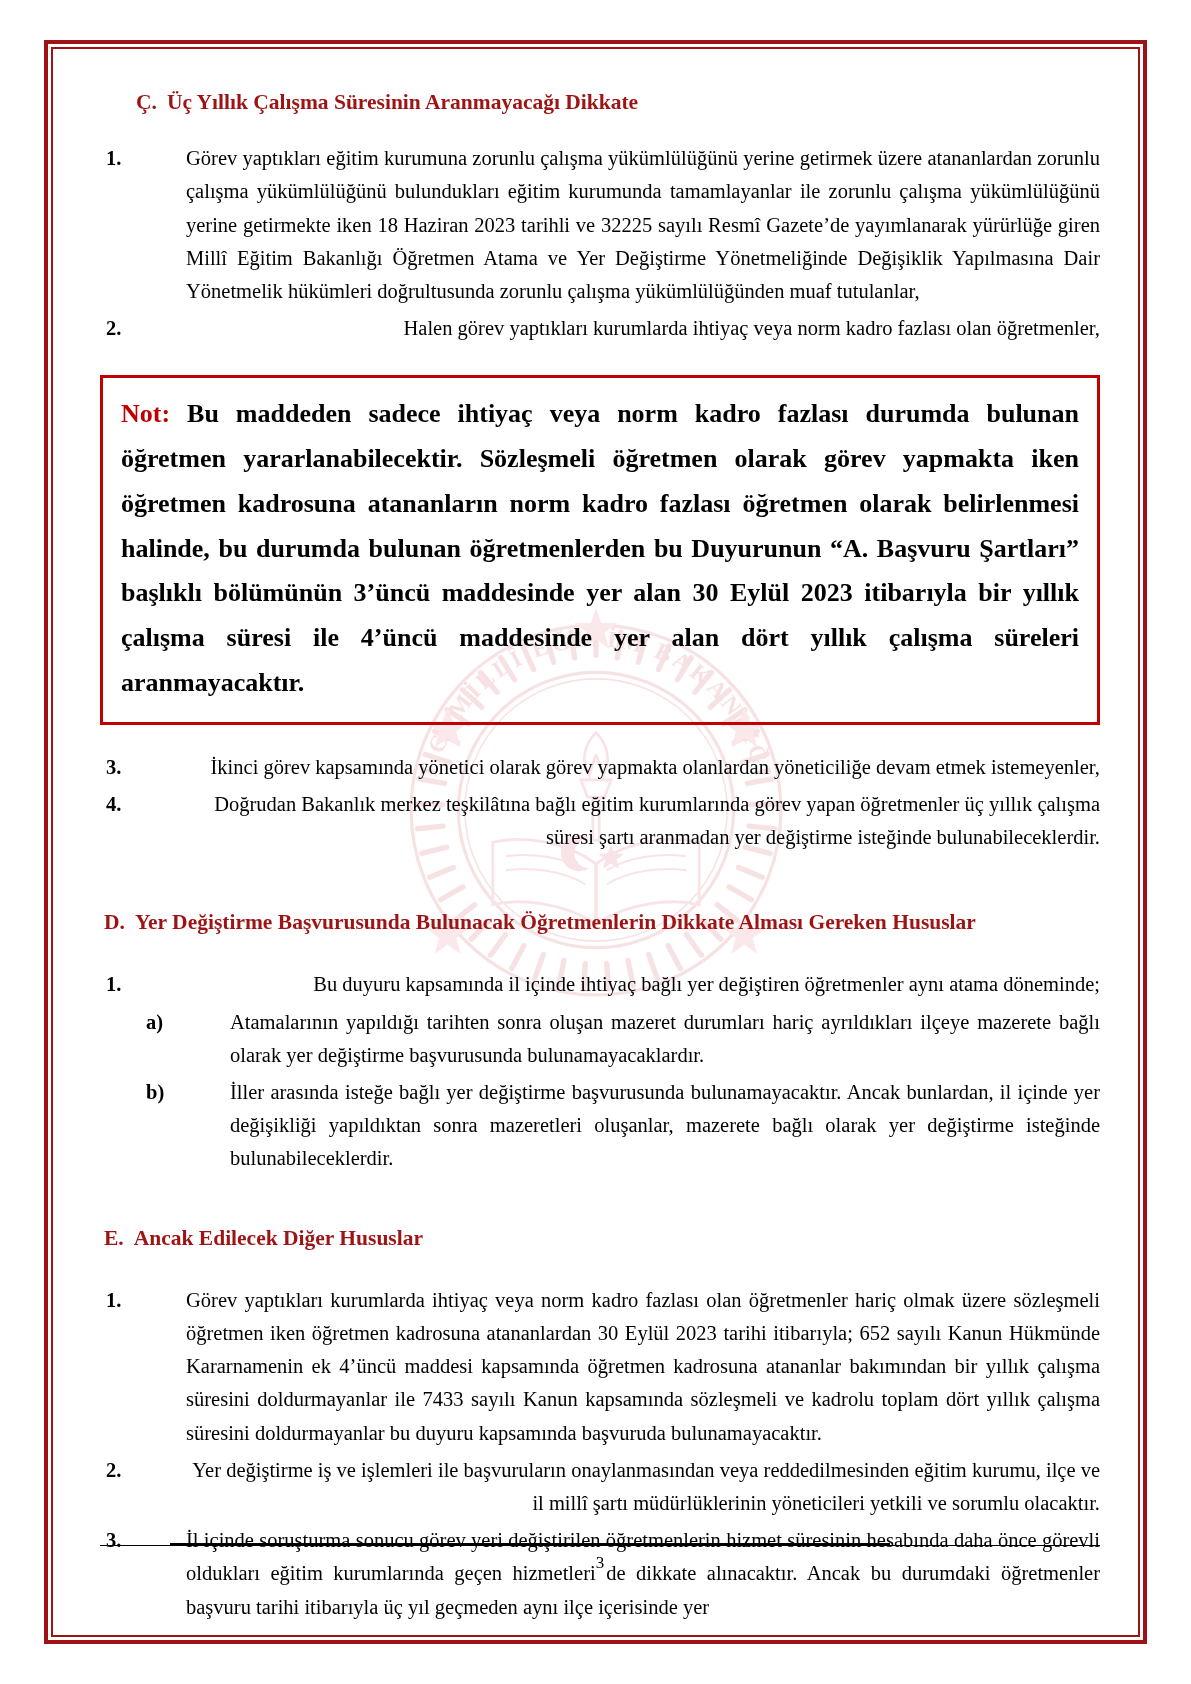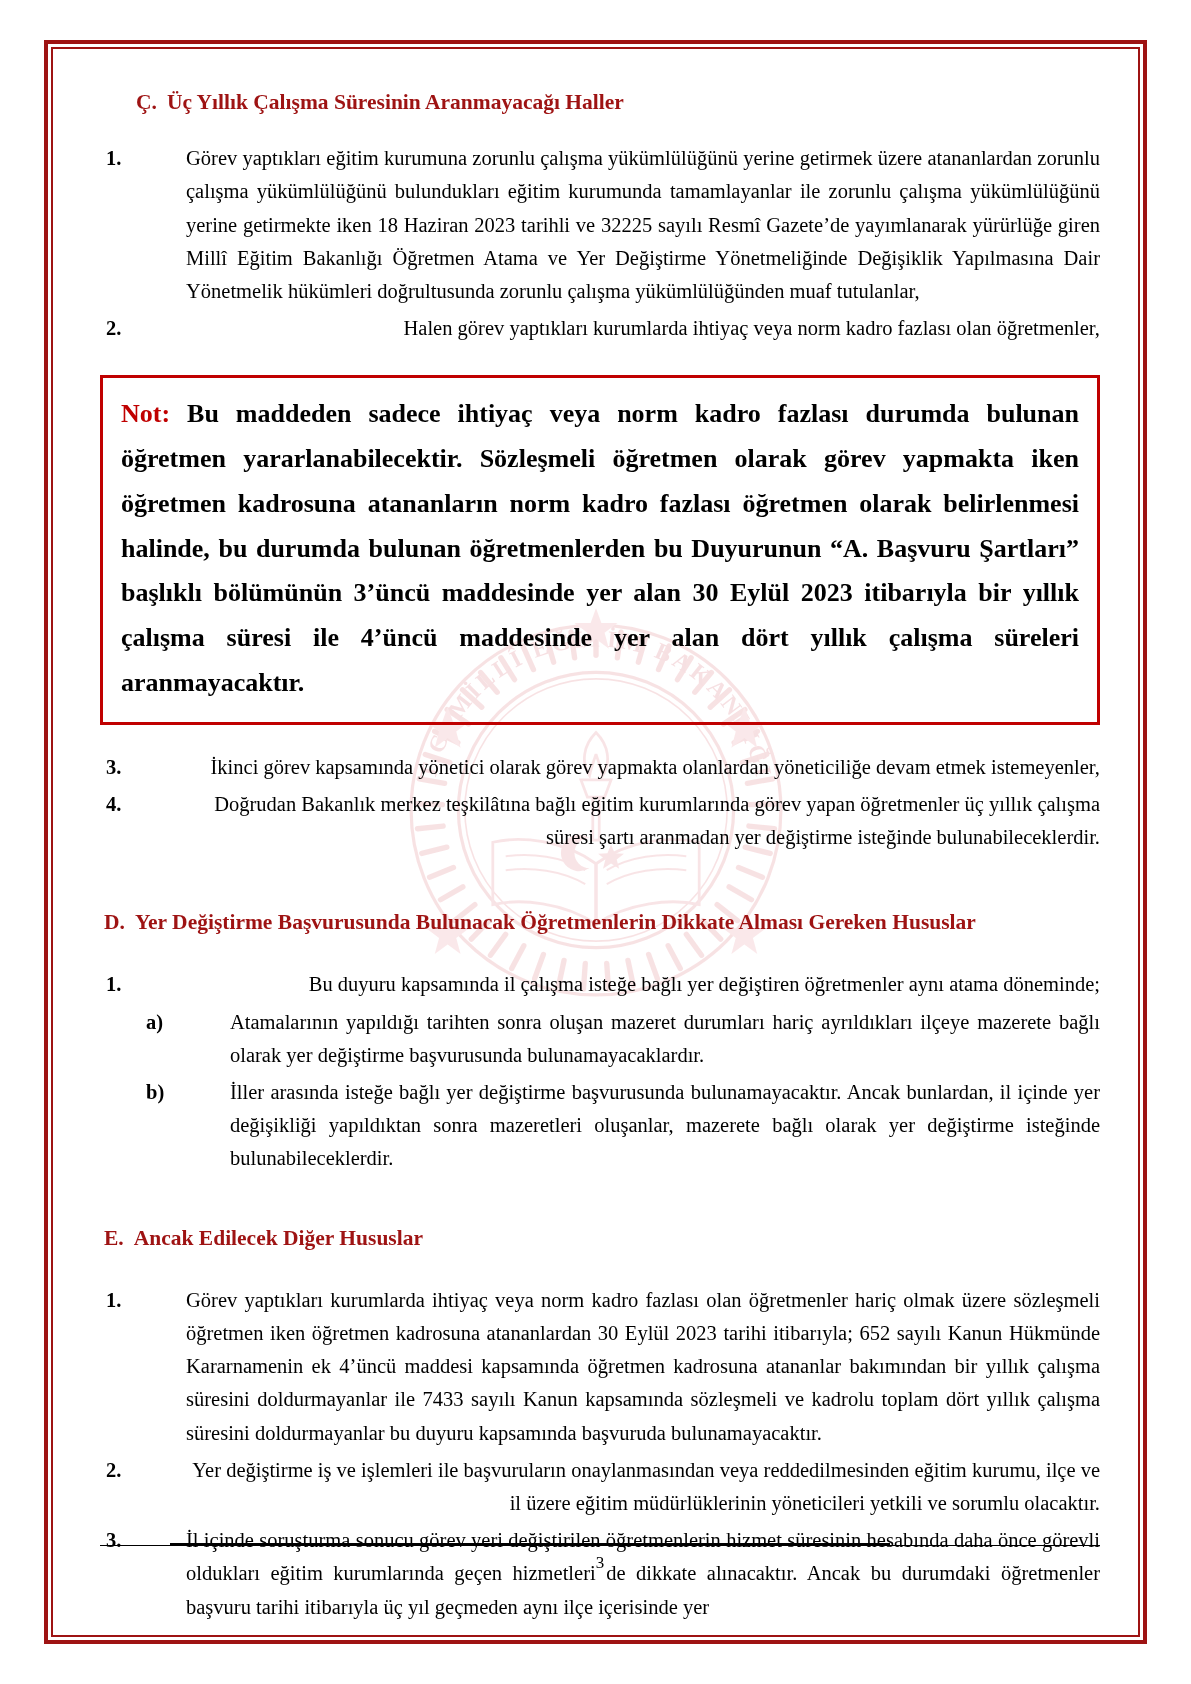--- a/index.html
+++ b/index.html
@@ -264,21 +264,21 @@
         <polygon points="62,296 67,310 82,310 70,319 74,334 62,325 50,334 54,319 42,310 57,310"></polygon>
         <polygon points="338,296 343,310 358,310 346,319 350,334 338,325 326,334 330,319 318,310 333,310"></polygon>
       </g>
     </svg>
   </div>
 
   <div class="content">
 
     <h2 class="sec-heading heading-c">
       <span class="letter">Ç.</span>
-      <span class="htext">Üç Yıllık Çalışma Süresinin Aranmayacağı Haller</span>
+      <span class="htext">Üç Yıllık Çalışma Süresinin Aranmayacağı Dikkate</span>
     </h2>
 
     <div class="list-c">
       <div class="item">
         <span class="num">1.</span>
         <span class="body">Görev yaptıkları eğitim kurumuna zorunlu çalışma yükümlülüğünü yerine getirmek üzere atananlardan zorunlu çalışma yükümlülüğünü bulundukları eğitim kurumunda tamamlayanlar ile zorunlu çalışma yükümlülüğünü yerine getirmekte iken 18 Haziran 2023 tarihli ve 32225 sayılı Resmî Gazete’de yayımlanarak yürürlüğe giren Millî Eğitim Bakanlığı Öğretmen Atama ve Yer Değiştirme Yönetmeliğinde Değişiklik Yapılmasına Dair Yönetmelik hükümleri doğrultusunda zorunlu çalışma yükümlülüğünden muaf tutulanlar,</span>
       </div>
       <div class="item">
         <span class="num">2.</span>
         <span class="body nojust">Halen görev yaptıkları kurumlarda ihtiyaç veya norm kadro fazlası olan öğretmenler,</span>
@@ -301,21 +301,21 @@
     </div>
 
     <h2 class="sec-heading heading-d">
       <span class="letter">D.</span>
       <span class="htext">Yer Değiştirme Başvurusunda Bulunacak Öğretmenlerin Dikkate Alması Gereken Hususlar</span>
     </h2>
 
     <div class="list-d">
       <div class="item">
         <span class="num">1.</span>
-        <span class="body nojust">Bu duyuru kapsamında il çalışma isteğe bağlı yer değiştiren öğretmenler aynı atama döneminde;</span>
+        <span class="body nojust">Bu duyuru kapsamında il içinde ihtiyaç bağlı yer değiştiren öğretmenler aynı atama döneminde;</span>
       </div>
       <div class="item sub">
         <span class="num">a)</span>
         <span class="body">Atamalarının yapıldığı tarihten sonra oluşan mazeret durumları hariç ayrıldıkları ilçeye mazerete bağlı olarak yer değiştirme başvurusunda bulunamayacaklardır.</span>
       </div>
       <div class="item sub">
         <span class="num">b)</span>
         <span class="body"> İller arasında isteğe bağlı yer değiştirme başvurusunda bulunamayacaktır. Ancak bunlardan, il içinde yer değişikliği yapıldıktan sonra mazeretleri oluşanlar, mazerete bağlı olarak yer değiştirme isteğinde bulunabileceklerdir.</span>
       </div>
     </div>
@@ -325,21 +325,21 @@
       <span class="htext">Ancak Edilecek Diğer Hususlar</span>
     </h2>
 
     <div class="list-e">
       <div class="item">
         <span class="num">1.</span>
         <span class="body">Görev yaptıkları kurumlarda ihtiyaç veya norm kadro fazlası olan öğretmenler hariç olmak üzere sözleşmeli öğretmen iken öğretmen kadrosuna atananlardan 30 Eylül 2023 tarihi itibarıyla; 652 sayılı Kanun Hükmünde Kararnamenin ek 4’üncü maddesi kapsamında öğretmen kadrosuna atananlar bakımından bir yıllık çalışma süresini doldurmayanlar ile 7433 sayılı Kanun kapsamında sözleşmeli ve kadrolu toplam dört yıllık çalışma süresini doldurmayanlar bu duyuru kapsamında başvuruda bulunamayacaktır.</span>
       </div>
       <div class="item">
         <span class="num">2.</span>
-        <span class="body nojust">Yer değiştirme iş ve işlemleri ile başvuruların onaylanmasından veya reddedilmesinden eğitim kurumu, ilçe ve il üzere eğitim müdürlüklerinin yöneticileri yetkili ve sorumlu olacaktır.</span>
+        <span class="body nojust">Yer değiştirme iş ve işlemleri ile başvuruların onaylanmasından veya reddedilmesinden eğitim kurumu, ilçe ve il millî şartı müdürlüklerinin yöneticileri yetkili ve sorumlu olacaktır.</span>
       </div>
       <div class="item">
         <span class="num">3.</span>
         <span class="body">İl içinde soruşturma sonucu görev yeri değiştirilen öğretmenlerin hizmet süresinin hesabında daha önce görevli oldukları eğitim kurumlarında geçen hizmetleri de dikkate alınacaktır. Ancak bu durumdaki öğretmenler başvuru tarihi itibarıyla üç yıl geçmeden aynı ilçe içerisinde yer</span>
       </div>
     </div>
 
   </div>
 
   <div class="footer">

